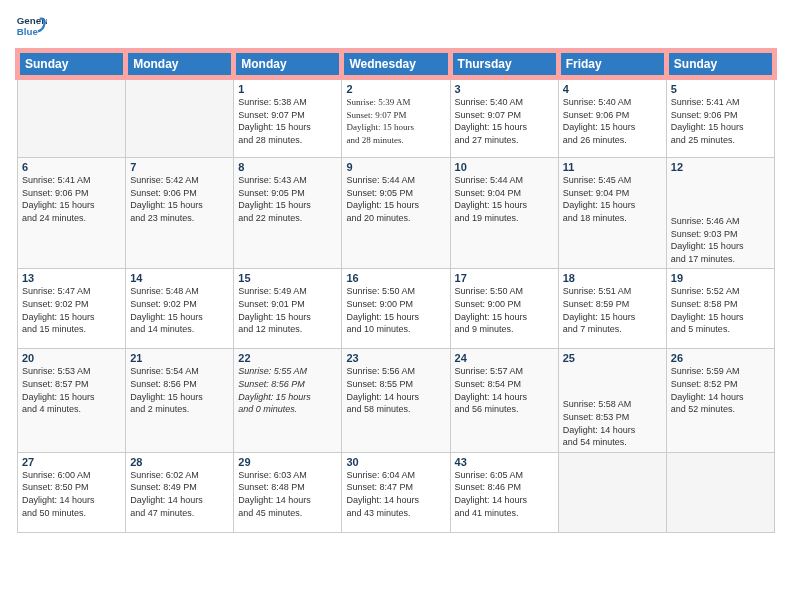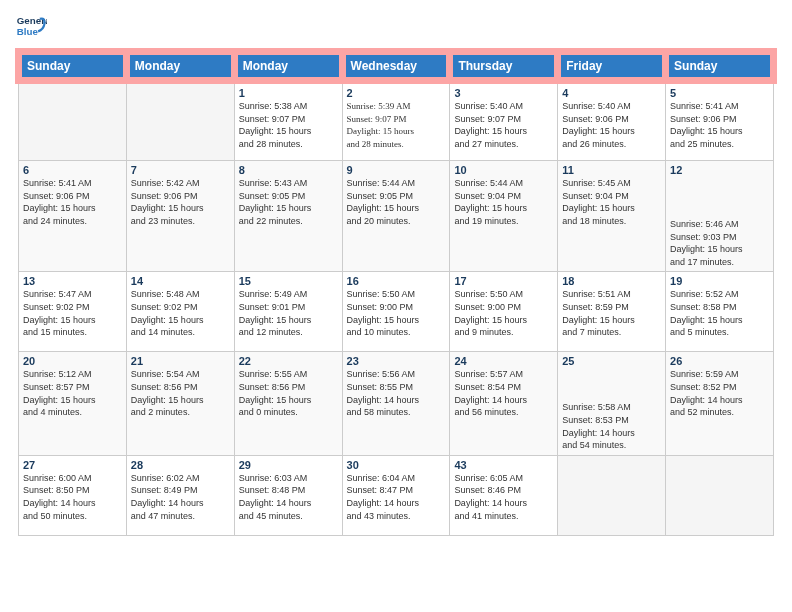--- a/index.html
+++ b/index.html
@@ -48,21 +48,21 @@
       border-collapse: collapse;
       border: 1px solid #ccc;
     }
     .calendar th {
       background: #2e7bc4;
       color: #fff;
       font-size: 12px;
       font-weight: bold;
       padding: 4px 5px;
       text-align: left;
-      border: 7px solid #fca5a5;
+      border: 5px solid #fca5a5;
     }
     .calendar td {
       vertical-align: top;
       border: 1px solid #ccc;
       padding: 3px 4px;
       width: calc(100% / 7);
       height: 80px;
       font-size: 9.5px;
       color: #333;
       background: #fff;
@@ -257,35 +257,35 @@
             <span class="day-num">19</span>
             <div class="day-info" style="white-space: pre-line;">Sunrise: 5:52 AM
 Sunset: 8:58 PM
 Daylight: 15 hours
 and 5 minutes.</div>
           </td>
         </tr>
         <tr>
           <td>
             <span class="day-num">20</span>
-            <div class="day-info" style="white-space: pre-line;">Sunrise: 5:12 AM
+            <div class="day-info" style="white-space: pre-line;">Sunrise: 5:53 AM
 Sunset: 8:57 PM
 Daylight: 15 hours
 and 4 minutes.</div>
           </td>
           <td>
             <span class="day-num">21</span>
             <div class="day-info" style="white-space: pre-line;">Sunrise: 5:54 AM
 Sunset: 8:56 PM
 Daylight: 15 hours
 and 2 minutes.</div>
           </td>
           <td>
             <span class="day-num">22</span>
-            <div class="day-info" style="white-space: pre-line;">Sunrise: 5:55 AM
+            <div class="day-info" style="white-space: pre-line; font-style: italic;">Sunrise: 5:55 AM
 Sunset: 8:56 PM
 Daylight: 15 hours
 and 0 minutes.</div>
           </td>
           <td>
             <span class="day-num">23</span>
             <div class="day-info" style="white-space: pre-line;">Sunrise: 5:56 AM
 Sunset: 8:55 PM
 Daylight: 14 hours
 and 58 minutes.</div>

